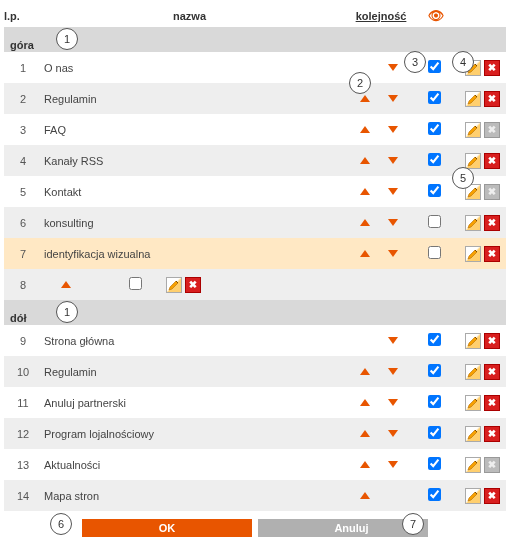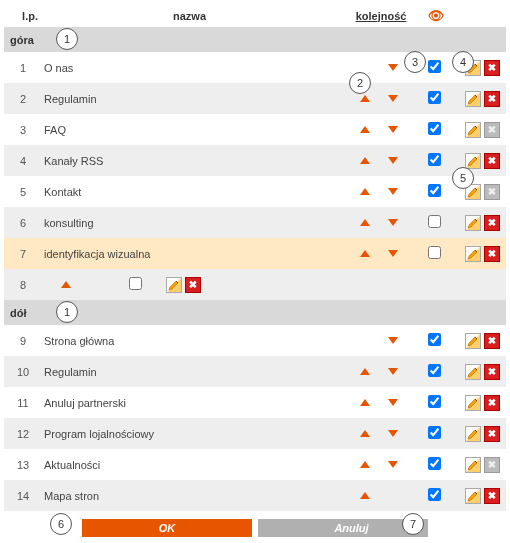--- a/index.html
+++ b/index.html
@@ -12,33 +12,32 @@
     background: #fff;
     width: 510px;
   }
   .header-row {
     display: flex;
     align-items: center;
     background: #fff;
     font-weight: bold;
     padding: 4px 0;
   }
-  .col-lp { width: 34px; text-align: right; }
+  .col-lp { width: 34px; text-align: left; }
   .col-name { flex: 1; text-align: center; }
   .col-order { width: 80px; text-align: center; text-decoration: underline; }
   .col-vis { width: 30px; text-align: center; }
   .col-actions { width: 55px; }
   .section-row {
     background: #d9d9d9;
     font-weight: bold;
     padding: 12px 6px;
     position: relative;
     height: 25px;
     display:flex;
-    align-items:center;
   }
   .row {
     display: flex;
     align-items: center;
     height: 31px;
     padding: 0 2px;
   }
   .row.even { background: #fff; }
   .row.odd { background: #eee; }
   .row.highlight { background: #ffe8c4; }
@@ -82,21 +81,20 @@
   .footer {
     display:flex; justify-content:center; gap:6px;
     padding: 8px 0 4px 0;
     position: relative;
   }
   .btn {
     width: 170px; height:18px;
     color:#fff; font-weight:bold; font-size:11px;
     display:flex; align-items:center; justify-content:center;
     border:none;
-    font-style:italic;
   }
   .btn-ok { background:#e85500; }
   .btn-cancel { background:#b0b0b0;padding-left:23px; }
   .rows-wrap { position:relative; }
 </style>
 </head>
 <body>
 
 <div class="header-row">
   <div class="col-lp">l.p.</div>

